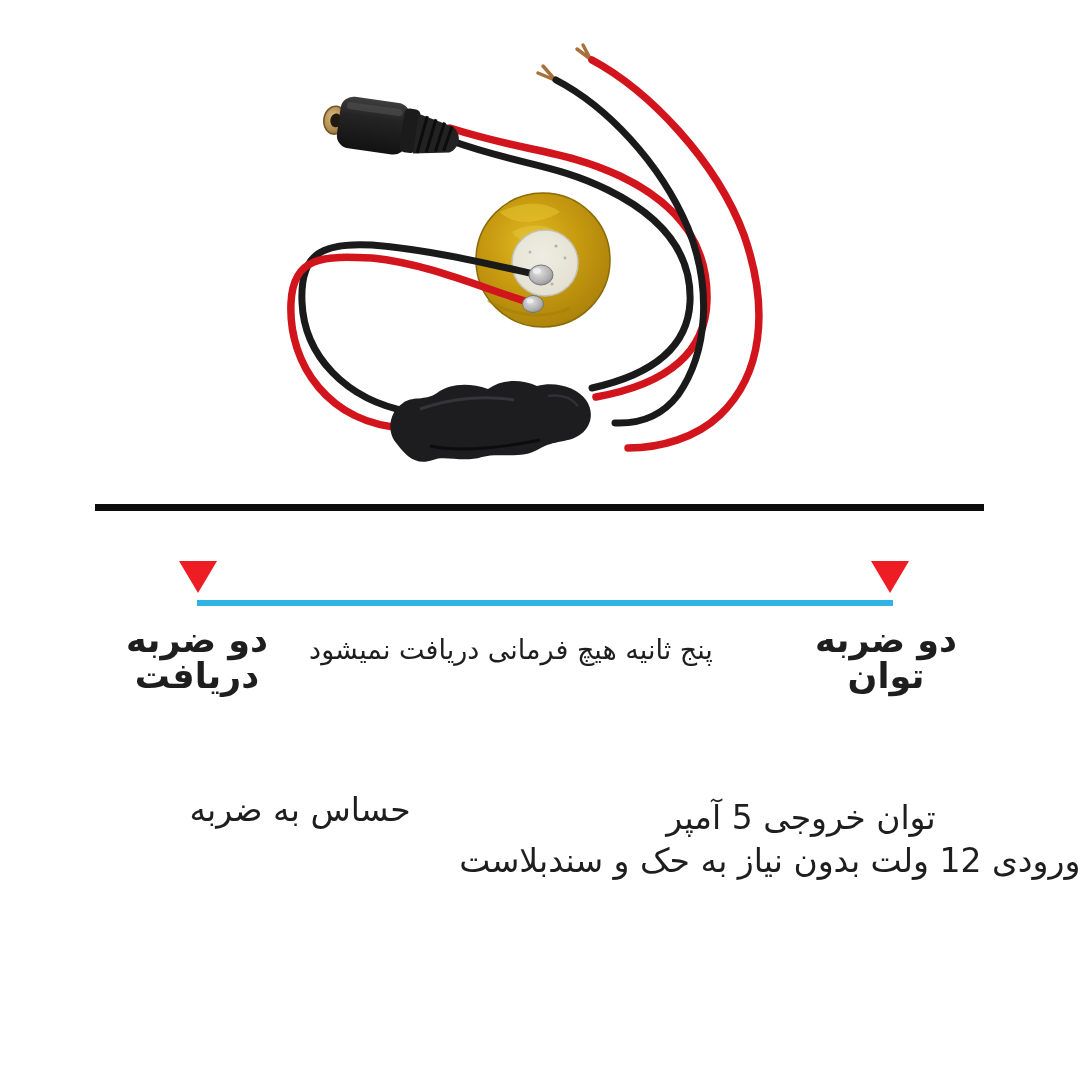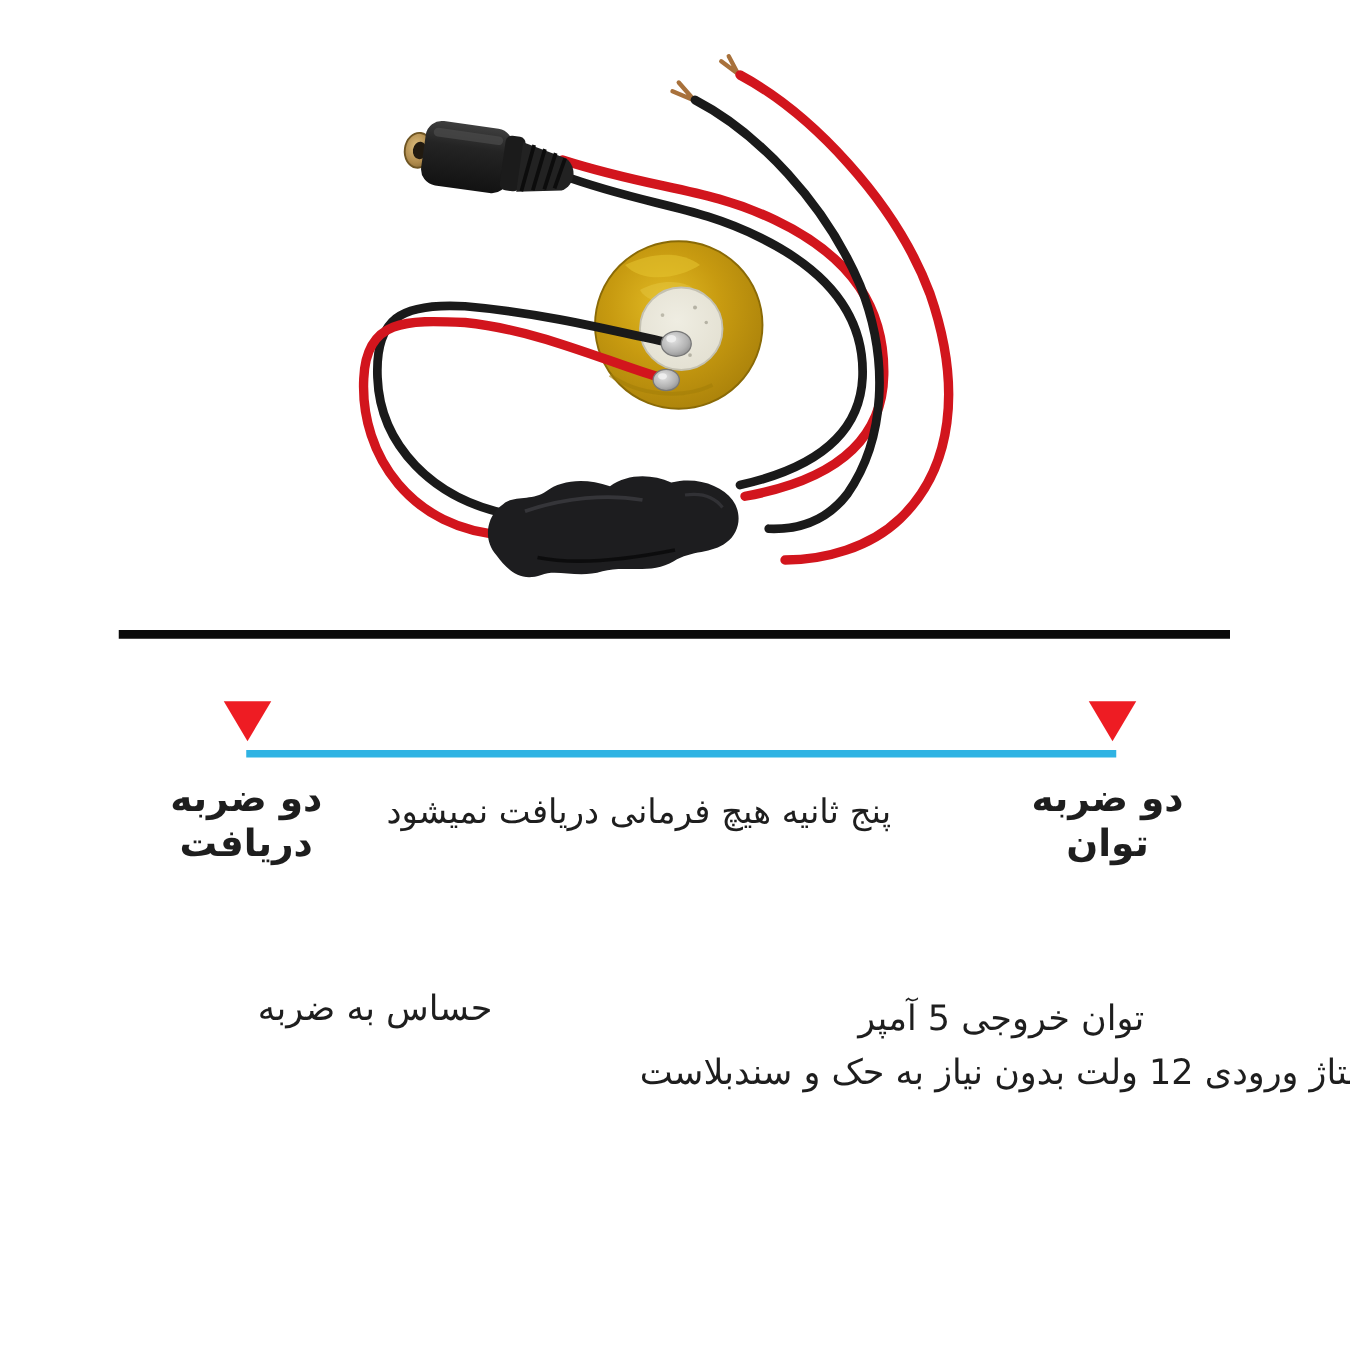--- a/index.html
+++ b/index.html
@@ -23,30 +23,30 @@
 
   
   .tri{position:absolute;width:0;height:0;top:561px;
        border-left:19px solid transparent;border-right:19px solid transparent;
        border-top:32px solid var(--marker-red);}
   .tri.left{left:179px;}
   .tri.right{left:871px;}
   .cyan-line{position:absolute;left:197px;top:600px;width:696px;height:6px;background:var(--timeline-cyan);}
 
   .tl-label{position:absolute;top:622px;transform:translateX(-50%);
-            font-size:30px;font-weight:600;line-height:36px;text-align:center;
+            font-size:35px;font-weight:600;line-height:36px;text-align:center;
             color:var(--text);direction:rtl;white-space:nowrap;}
   .tl-label.left{left:197px;}
   .tl-label.right{left:886px;}
   .tl-middle{position:absolute;left:511px;top:634px;transform:translateX(-50%);
              font-size:27px;font-weight:500;direction:rtl;white-space:nowrap;
              color:var(--text);}
 
   
-  .feat{position:absolute;transform:translateX(-50%);font-size:28px;font-weight:500;
+  .feat{position:absolute;transform:translateX(-50%);font-size:33px;font-weight:500;
         direction:rtl;white-space:nowrap;color:var(--text);text-align:center;}
   .feat.r1{left:801px;top:798px;}
   .feat.r2{left:806px;top:841px;}
   .feat.l1{left:300px;top:790px;}
   .feat.l2{left:300px;top:841px;}
 </style>
 </head>
 <body>
 
 <div class="stage">

